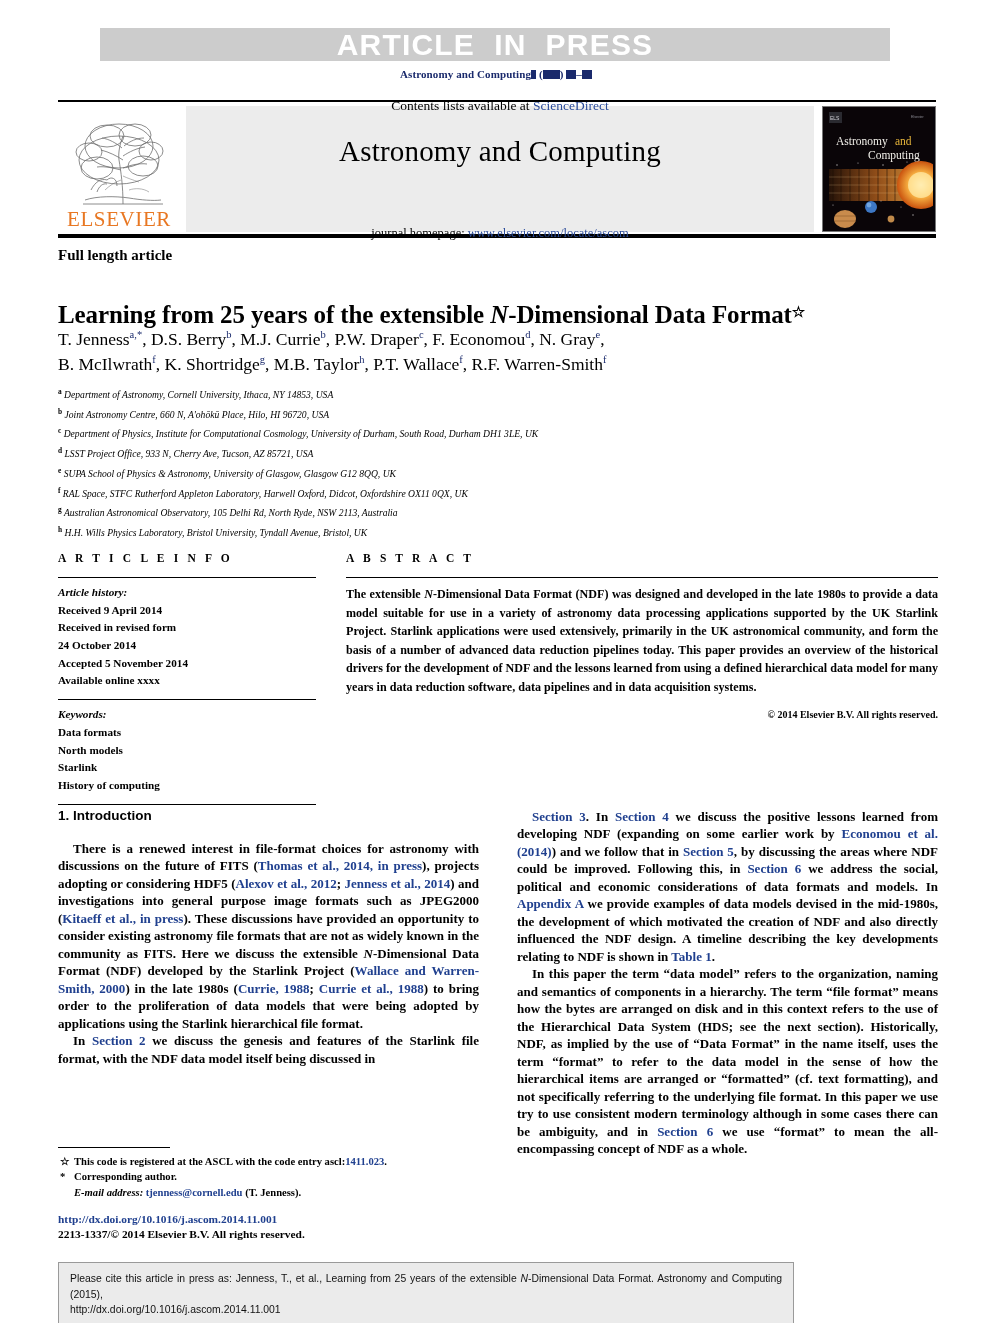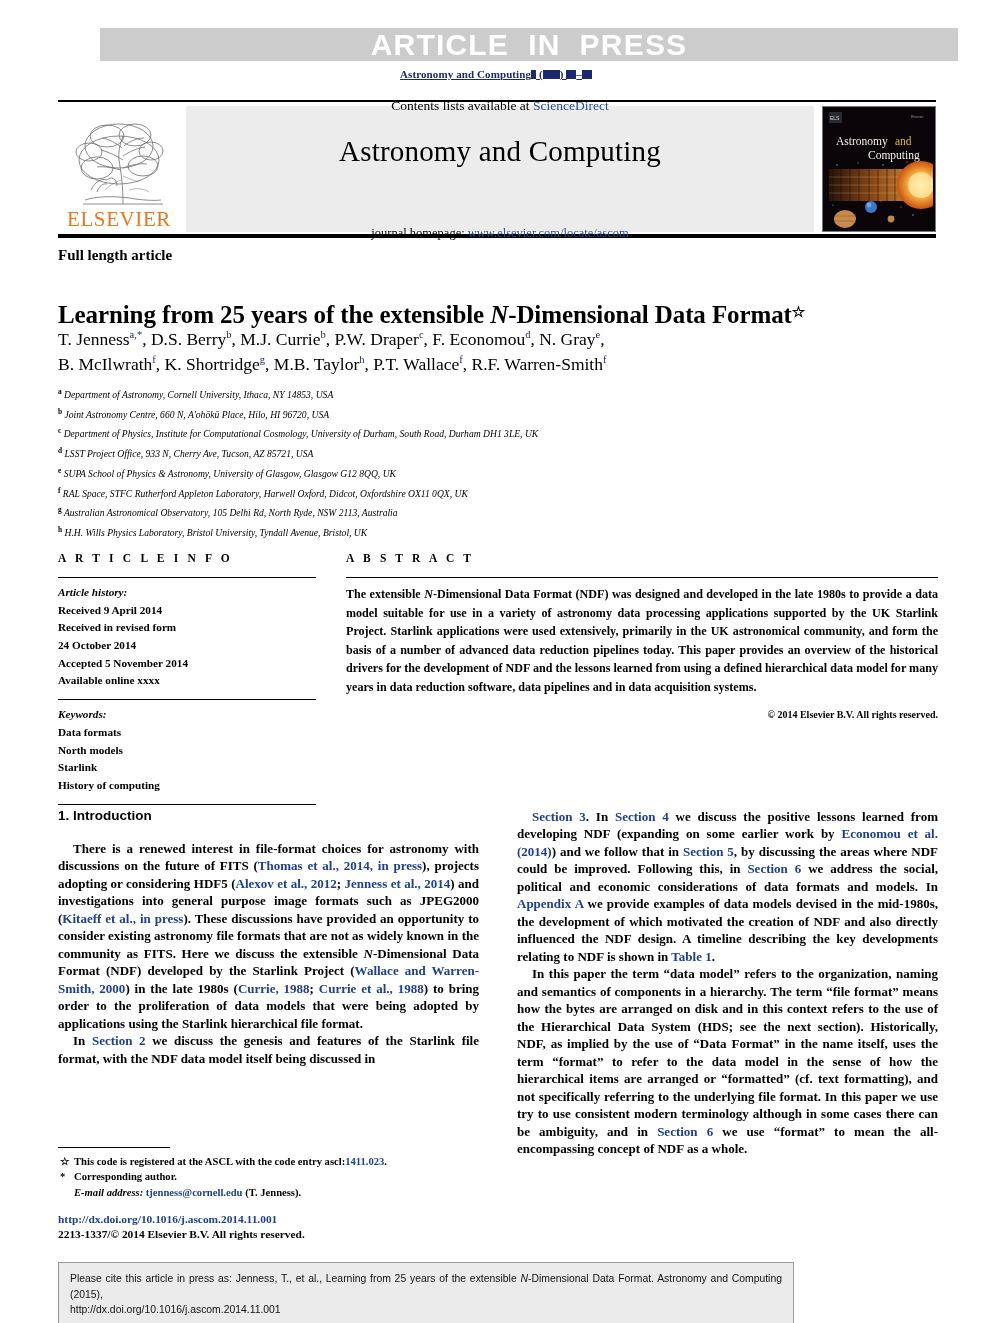--- a/index.html
+++ b/index.html
@@ -21,21 +21,21 @@
     width: 992px;
     height: 1323px;
     padding: 0;
   }
 
   
   .aip-banner {
     position: absolute;
     left: 100px;
     top: 28px;
-    width: 858px;
+    width: 790px;
     height: 33px;
     background: #cccccc;
     display: flex;
     align-items: center;
     justify-content: center;
   }
   .aip-banner-text {
     color: #ffffff;
     font-family: "Liberation Sans", "DejaVu Sans", sans-serif;
     font-weight: bold;
@@ -49,21 +49,20 @@
     position: absolute;
     left: 0;
     top: 68px;
     width: 992px;
     text-align: center;
     color: #1a2a6c;
     font-family: "Liberation Serif", serif;
     font-weight: bold;
     font-size: 11px;
     letter-spacing: 0.1px;
-    text-decoration: underline;
   }
   .blk {
     display: inline-block;
     background: #1a2a6c;
     vertical-align: -1px;
   }
   .blk1 { width: 5px; height: 9px; }
   .blk2 { width: 17px; height: 9px; }
   .blk3 { width: 10px; height: 9px; }
 

